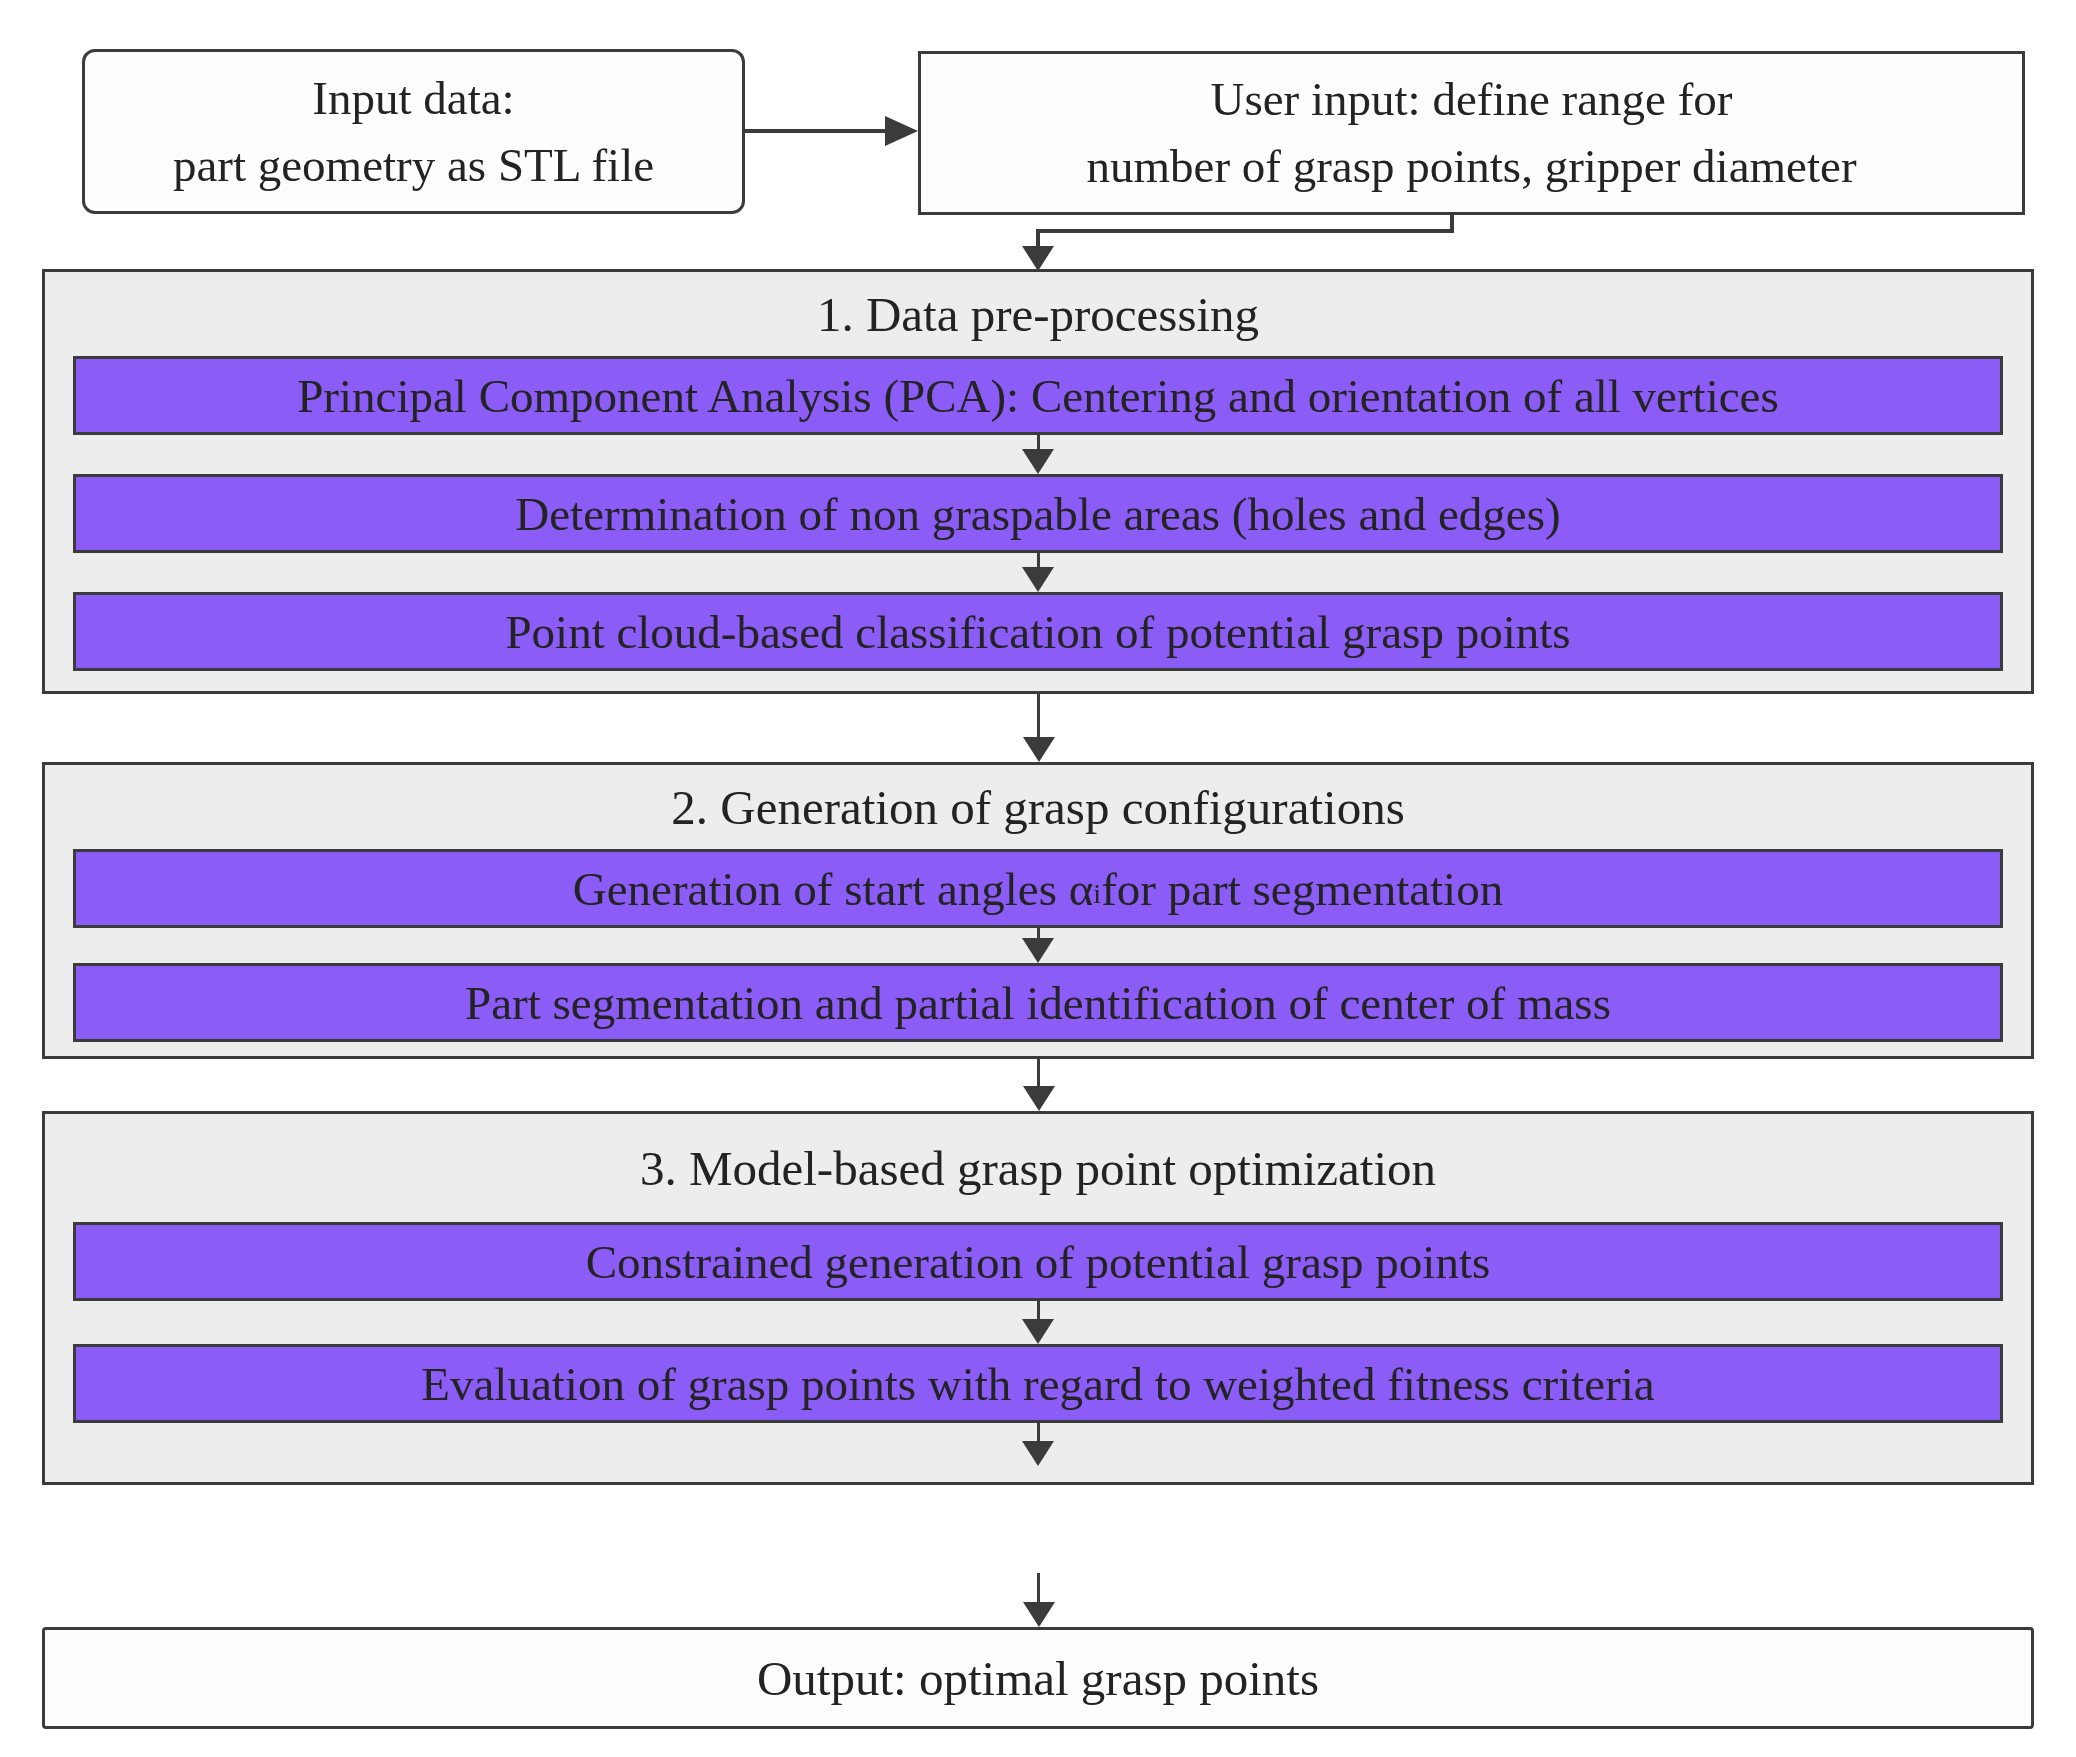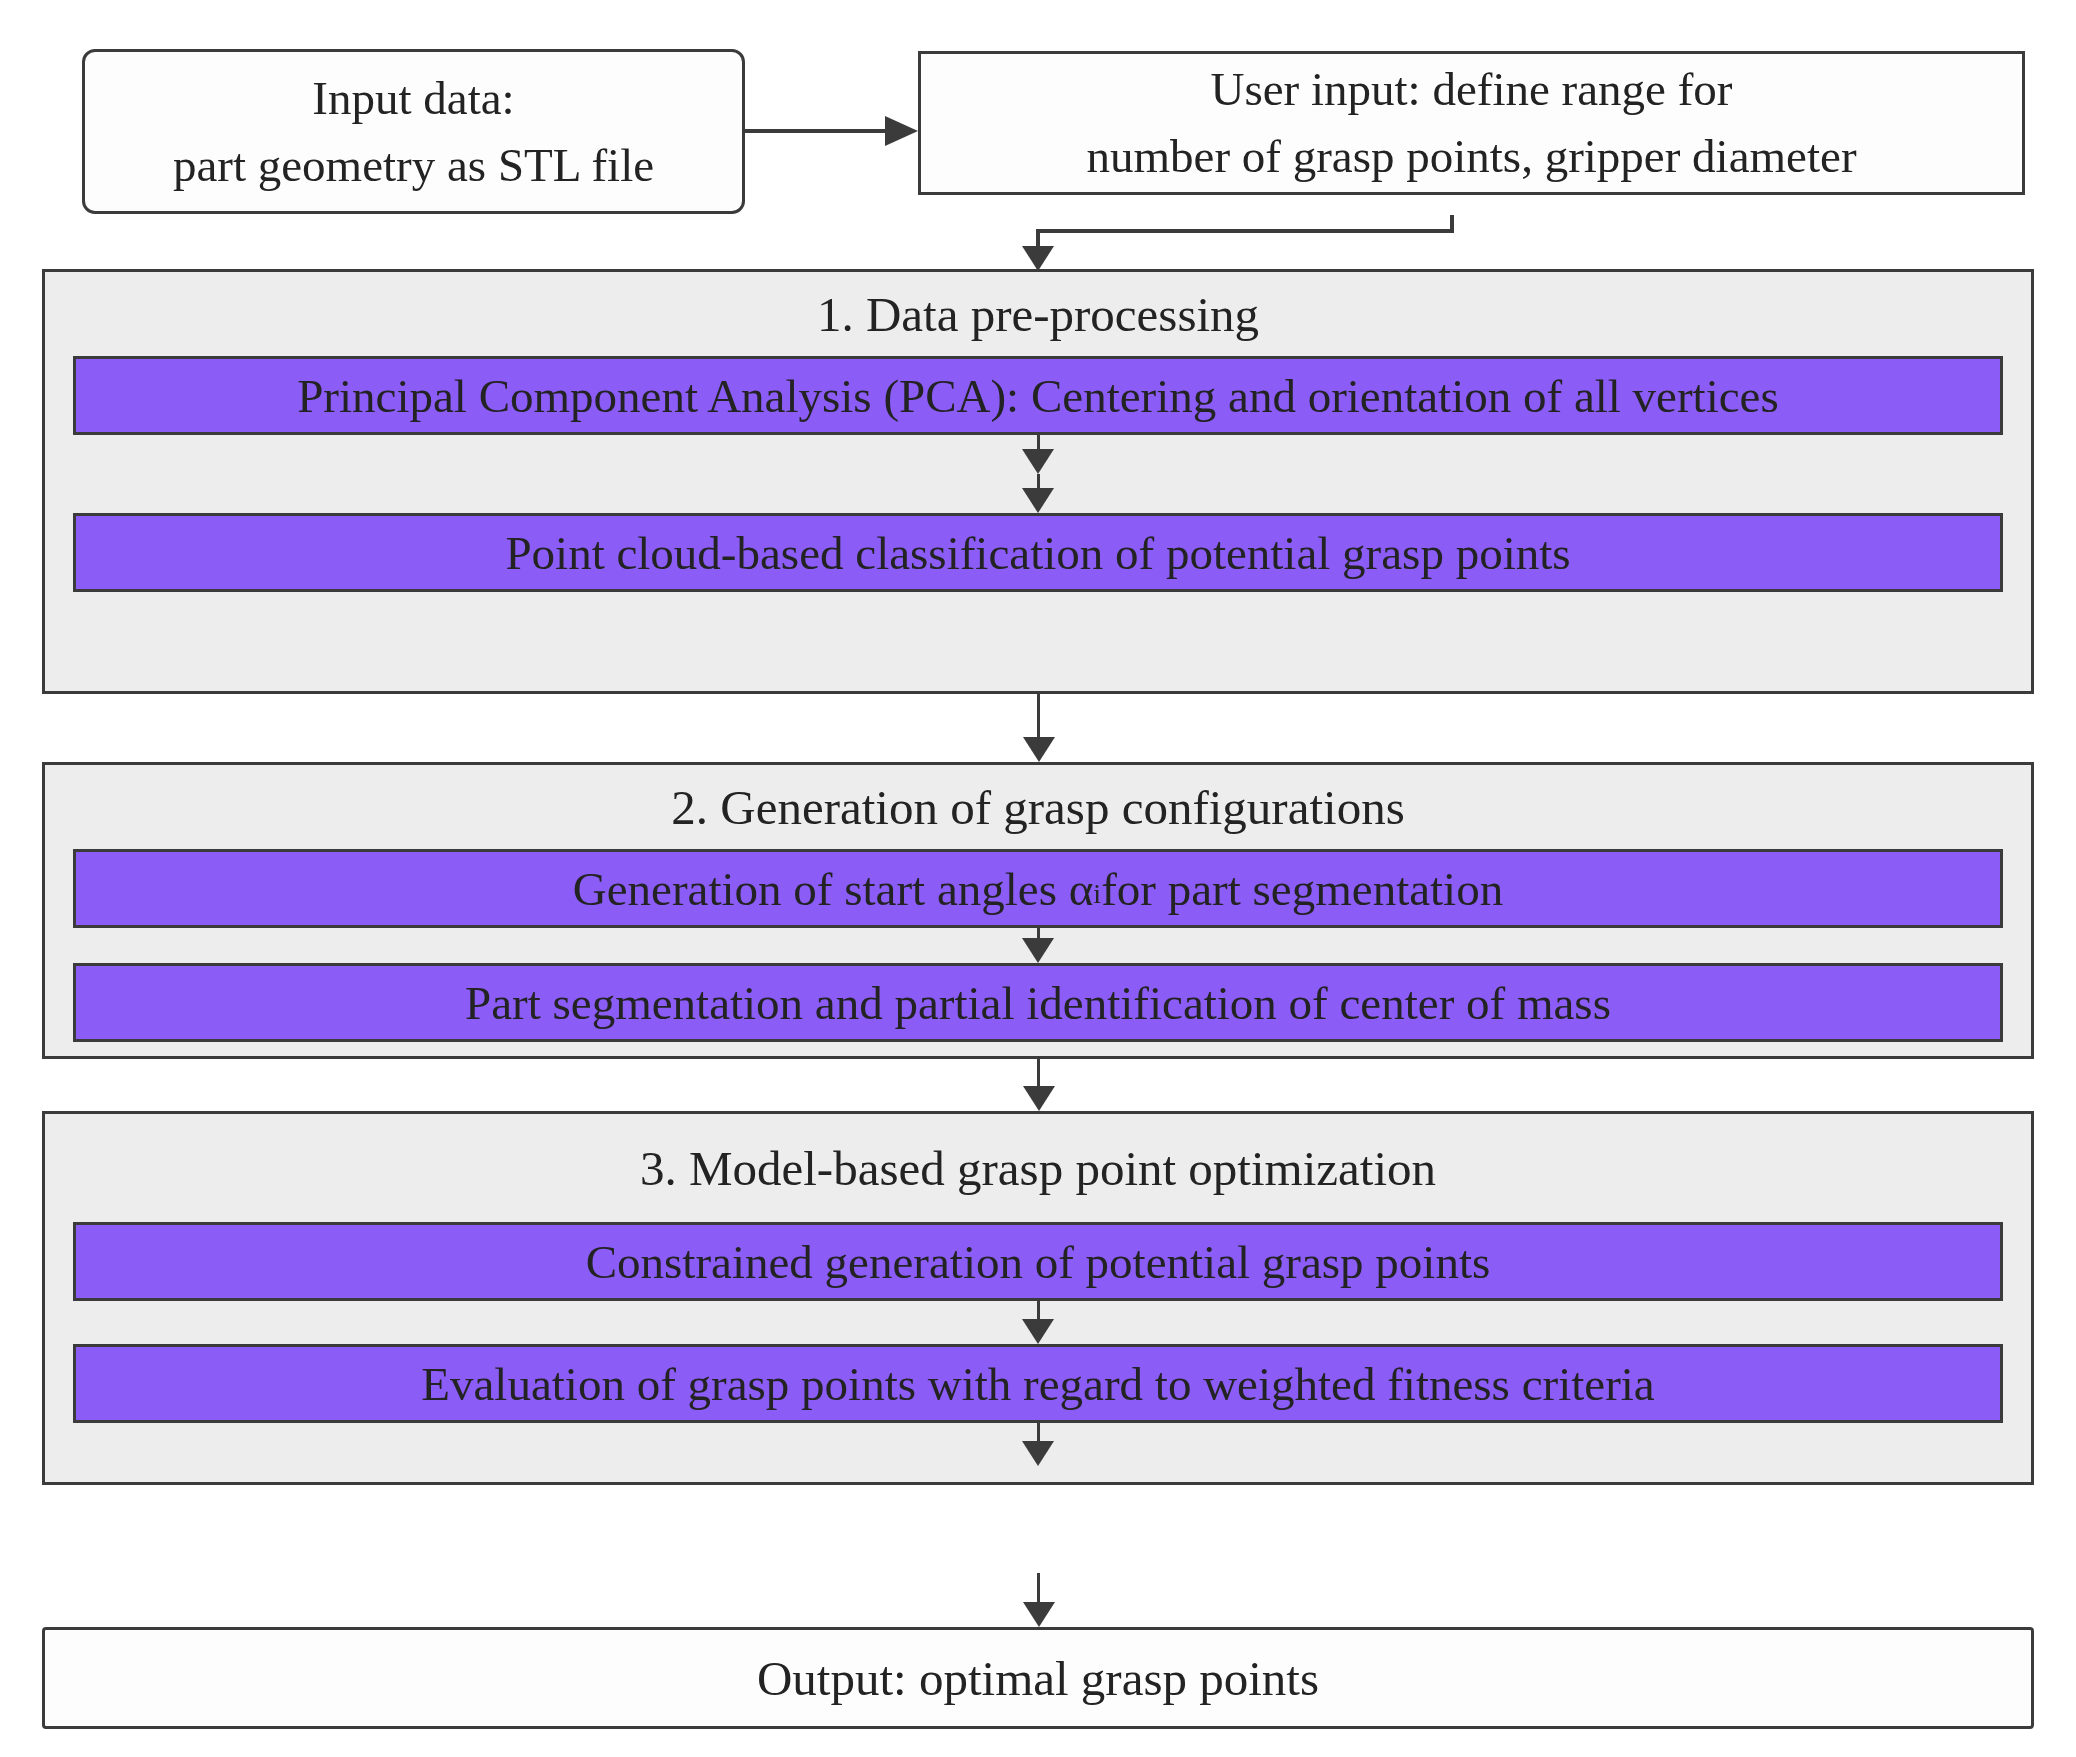--- a/index.html
+++ b/index.html
@@ -9,21 +9,21 @@
     color:#232323;
   }
   
   .top-box {
     position:absolute; box-sizing:border-box;
     border:3.9px solid #3b3b3b; background:#fdfdfd;
     display:flex; flex-direction:column; align-items:center; justify-content:center;
     text-align:center; font-size:47px; line-height:1.42;
   }
   #input-box { left:82px; top:49px; width:663px; height:165px; border-radius:13px; }
-  #user-box  { left:918px; top:51px; width:1107px; height:144px; }
+  #user-box  { left:918px; top:51px; width:1107px; height:164px; }
   
   .section {
     position:absolute; left:42px; width:1992px; box-sizing:border-box;
     background:#ededed; border:3.9px solid #3b3b3b; padding:0 27.6px;
   }
   #section-1 { top:269px;  height:425px; }
   #section-2 { top:762px;  height:297px; }
   #section-3 { top:1111px; height:374px; }
   .section-title {
     display:flex; align-items:center; justify-content:center;
@@ -106,20 +106,23 @@
 
   <div id="section-1" class="section">
     <div class="section-title">1. Data pre-processing</div>
     <div class="inner-box">
       <span>Principal Component Analysis (PCA): Centering and orientation of all vertices</span>
     </div>
     <div class="arrow-slot">
       <div class="arrow-line"></div>
       <div class="arrow-head"></div>
     </div>
+    <div class="inner-box">
+      <span>Determination of non graspable areas (holes and edges)</span>
+    </div>
     <div class="arrow-slot">
       <div class="arrow-line"></div>
       <div class="arrow-head"></div>
     </div>
     <div class="inner-box">
       <span>Point cloud-based classification of potential grasp points</span>
     </div>
   </div>
 
   <div id="arrow-s1-s2" class="v-arrow-abs">

